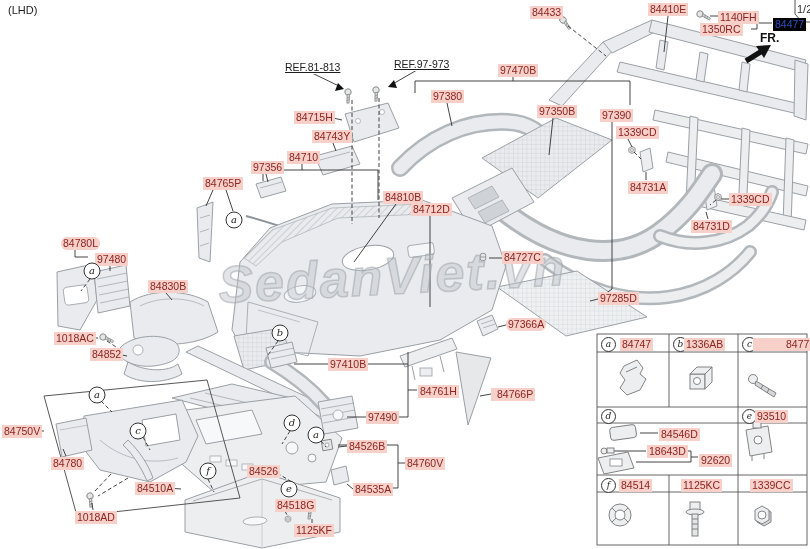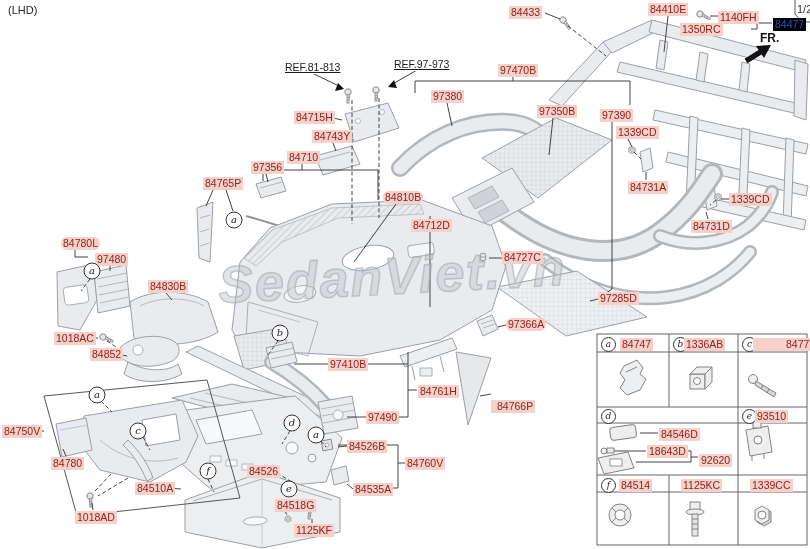--- a/index.html
+++ b/index.html
@@ -311,53 +311,53 @@
     </g>
   </svg>
 
   <div id="watermark">SedanViet.vn</div>
 
   <div class="lhd" style="left:8px;top:4px;">(LHD)</div>
   <div class="corner" style="left:797px;top:3px;">1/2</div>
   <div class="frlabel" style="left:760px;top:31px;">FR.</div>
 
   <div id="labels-layer">
-      <div class="plabel pink" style="left: 509px; top: 6px;">84433</div>
+      <div class="plabel pink" style="left: 530px; top: 6px;">84433</div>
       <div class="plabel pink" style="left: 648px; top: 3px;">84410E</div>
       <div class="plabel pink" style="left: 718px; top: 11px;">1140FH</div>
-      <div class="plabel pink" style="left: 680px; top: 23px;">1350RC</div>
+      <div class="plabel pink" style="left: 700px; top: 23px;">1350RC</div>
       <div class="plabel blue" style="left: 773px; top: 18px;">84477</div>
       <div class="plabel ref" style="left: 283px; top: 61px;">REF.81-813</div>
       <div class="plabel ref" style="left: 392px; top: 58px;">REF.97-973</div>
       <div class="plabel pink" style="left: 498px; top: 64px;">97470B</div>
       <div class="plabel pink" style="left: 431px; top: 90px;">97380</div>
       <div class="plabel pink" style="left: 537px; top: 105px;">97350B</div>
       <div class="plabel pink" style="left: 600px; top: 109px;">97390</div>
       <div class="plabel pink" style="left: 616px; top: 126px;">1339CD</div>
       <div class="plabel pink" style="left: 628px; top: 181px;">84731A</div>
       <div class="plabel pink" style="left: 729px; top: 193px;">1339CD</div>
       <div class="plabel pink" style="left: 691px; top: 220px;">84731D</div>
       <div class="plabel pink" style="left: 294px; top: 111px;">84715H</div>
       <div class="plabel pink" style="left: 312px; top: 130px;">84743Y</div>
       <div class="plabel pink" style="left: 287px; top: 151px;">84710</div>
       <div class="plabel pink" style="left: 251px; top: 161px;">97356</div>
       <div class="plabel pink" style="left: 203px; top: 177px;">84765P</div>
-      <div class="plabel pink" style="left: 383px; top: 191px; border-radius: 6px;">84810B</div>
-      <div class="plabel pink" style="left: 411px; top: 219px;">84712D</div>
+      <div class="plabel pink" style="left: 383px; top: 191px;">84810B</div>
+      <div class="plabel pink" style="left: 411px; top: 203px;">84712D</div>
       <div class="plabel pink" style="left: 502px; top: 251px;">84727C</div>
       <div class="plabel pink" style="left: 598px; top: 292px;">97285D</div>
       <div class="plabel pink" style="left: 506px; top: 318px; border-radius: 6px;">97366A</div>
       <div class="plabel pink" style="left: 61px; top: 237px; border-radius: 6px;">84780L</div>
       <div class="plabel pink" style="left: 95px; top: 253px;">97480</div>
       <div class="plabel pink" style="left: 148px; top: 280px;">84830B</div>
       <div class="plabel pink" style="left: 54px; top: 332px;">1018AC</div>
       <div class="plabel pink" style="left: 90px; top: 348px;">84852</div>
       <div class="plabel pink" style="left: 328px; top: 358px;">97410B</div>
       <div class="plabel pink" style="left: 418px; top: 385px;">84761H</div>
-      <div class="plabel pink" style="left: 491px; top: 400px; padding-left: 6px;">84766P</div>
+      <div class="plabel pink" style="left: 491px; top: 388px; padding-left: 6px;">84766P</div>
       <div class="plabel pink" style="left: 366px; top: 411px;">97490</div>
       <div class="plabel pink" style="left: 2px; top: 425px;">84750V</div>
       <div class="plabel pink" style="left: 347px; top: 440px;">84526B</div>
       <div class="plabel pink" style="left: 51px; top: 457px;">84780</div>
       <div class="plabel pink" style="left: 405px; top: 457px;">84760V</div>
       <div class="plabel pink" style="left: 247px; top: 465px;">84526</div>
       <div class="plabel pink" style="left: 353px; top: 483px;">84535A</div>
       <div class="plabel pink" style="left: 135px; top: 482px;">84510A</div>
       <div class="plabel pink" style="left: 275px; top: 499px;">84518G</div>
       <div class="plabel pink" style="left: 75px; top: 511px;">1018AD</div>

